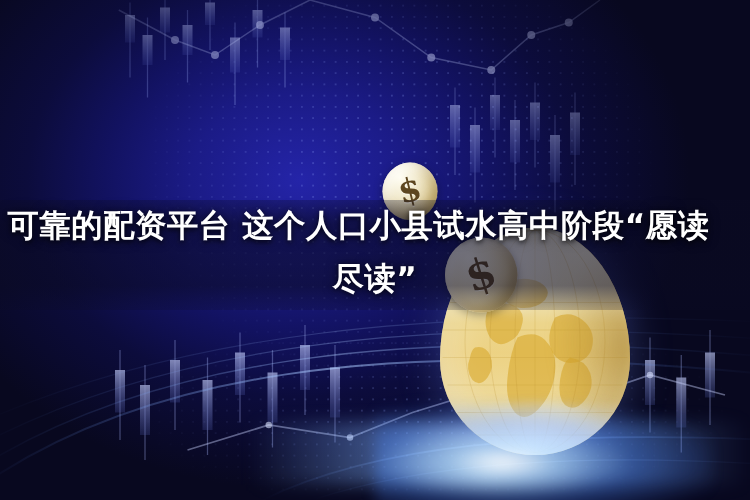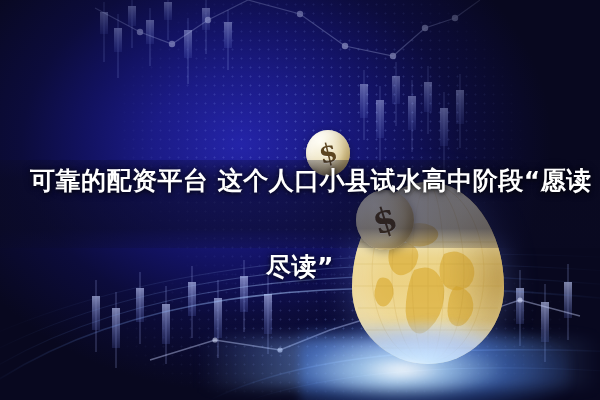--- a/index.html
+++ b/index.html
@@ -130,22 +130,22 @@
     z-index:12;
     padding:0 6px;
     color:#ffffff;
     font-size:25px;
     font-weight:bold;
     line-height:42px;
     letter-spacing:.5px;
     text-align:center;
     text-shadow:0 1px 4px rgba(0,0,0,.75), 0 0 10px rgba(0,0,0,.45);
   }
-  .headline .l1{display:block;text-align:left;white-space:nowrap;margin-left:24px;}
-  .headline .l2{display:block;text-align:center;margin-top:44px;}
+  .headline .l1{display:block;text-align:left;white-space:nowrap;}
+  .headline .l2{display:block;text-align:center;}
 </style>
 </head>
 <body>
 
 <div id="stage">
 
   <div class="bg-base"></div>
 
   <div class="dot-grid"></div>
   <div class="dot-grid lower"></div>

